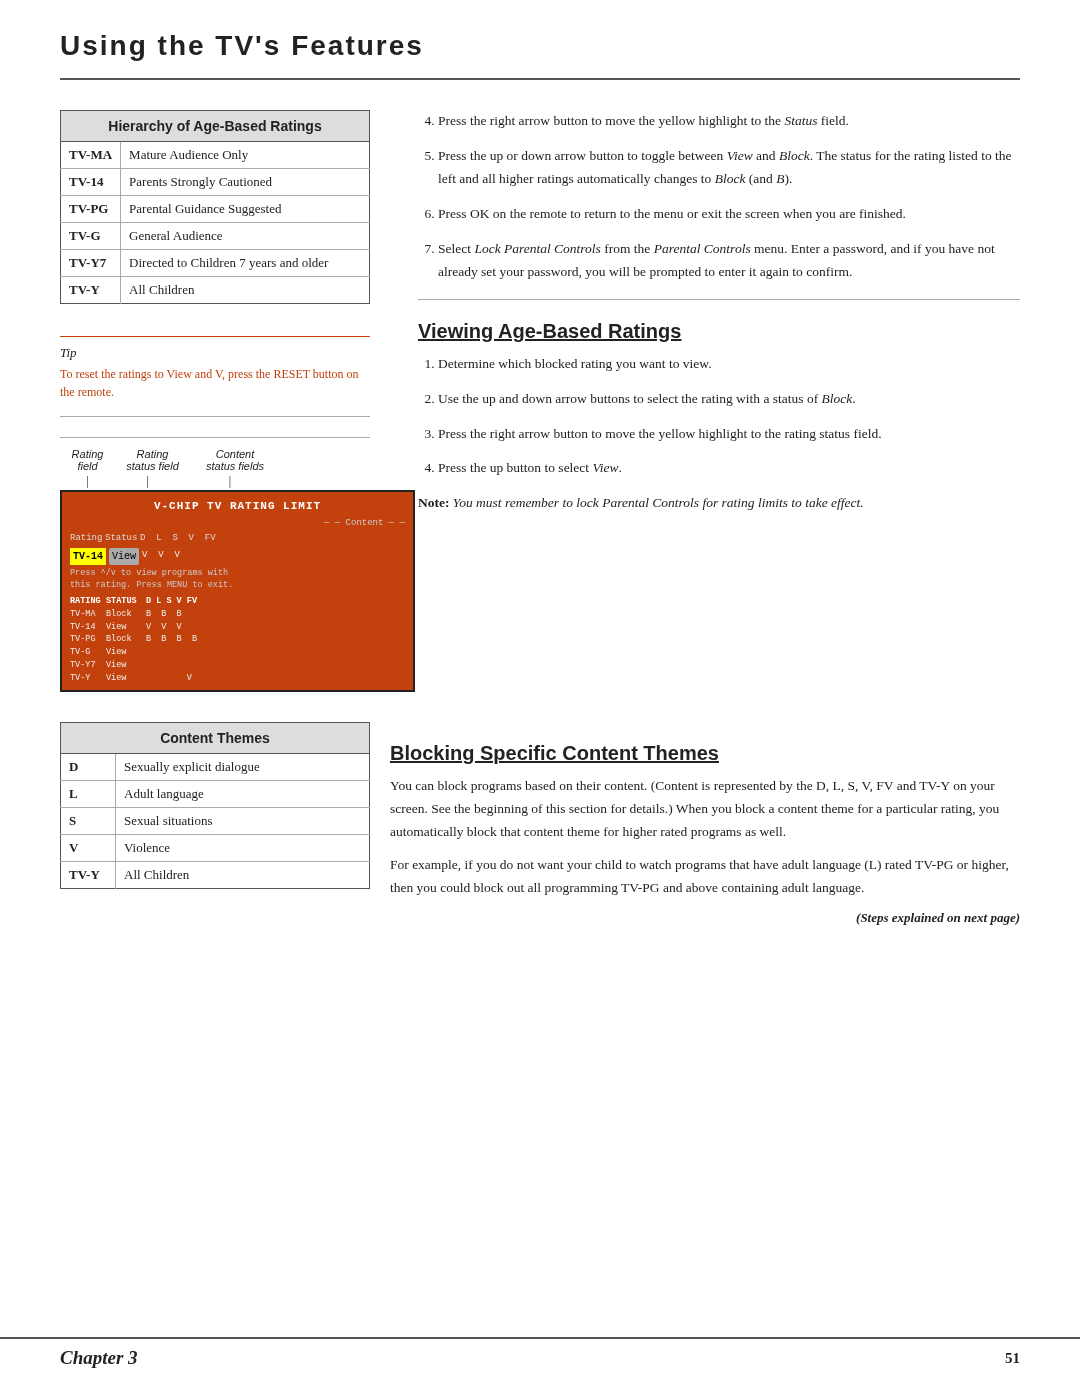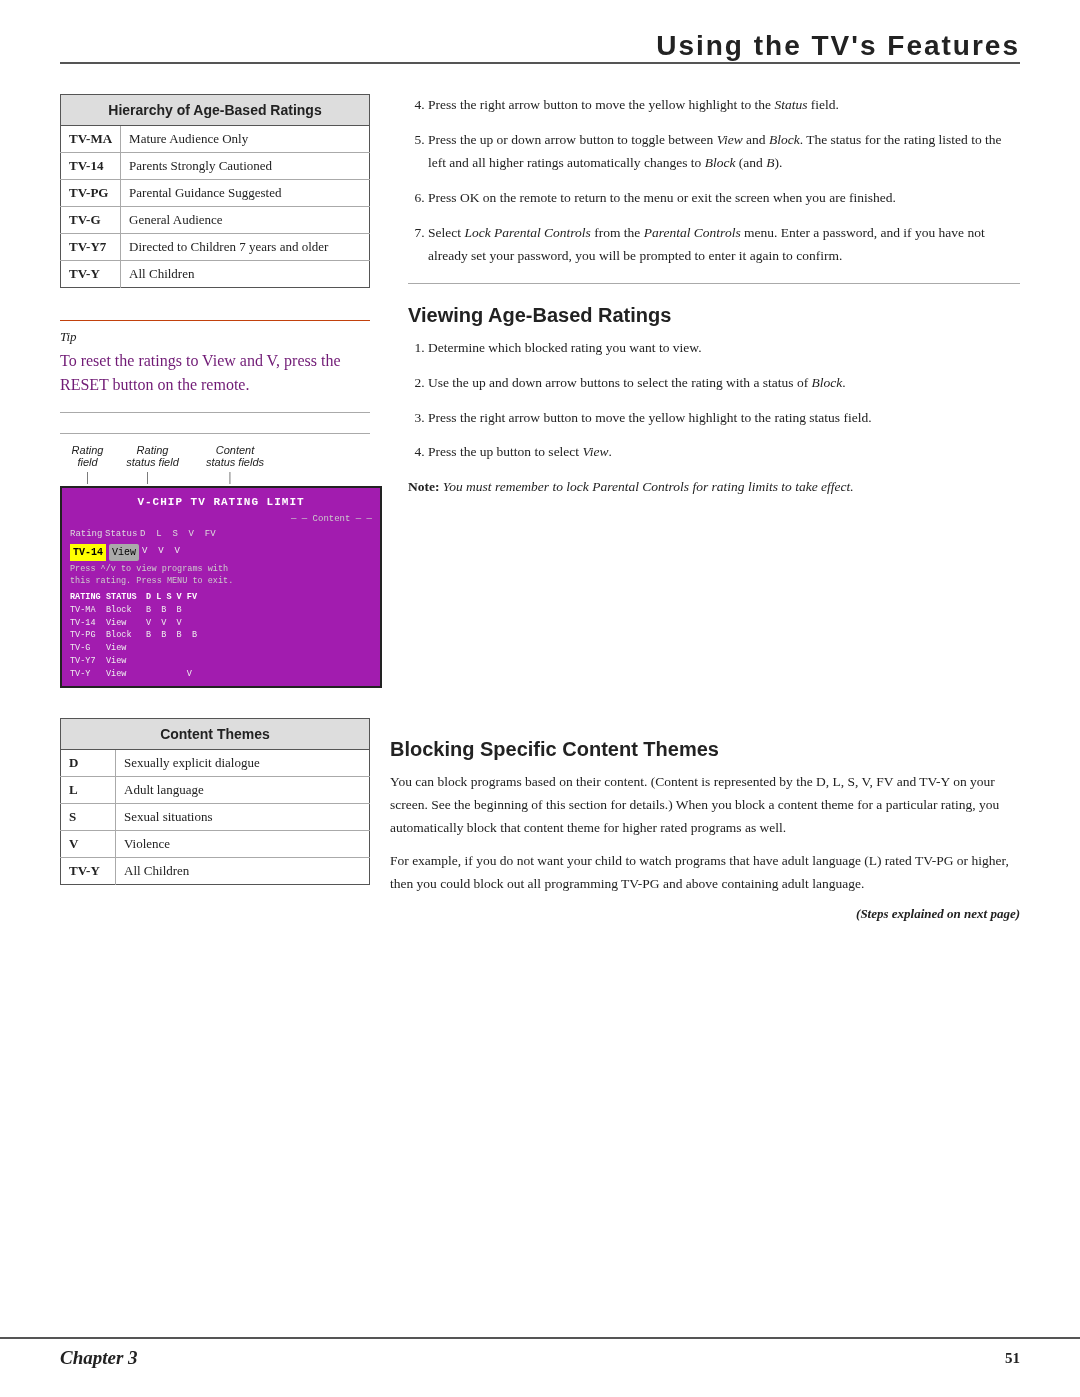--- a/index.html
+++ b/index.html
@@ -14,38 +14,37 @@
     }
     .page {
       width: 1080px;
       min-height: 1397px;
       padding: 30px 60px 60px 60px;
       position: relative;
     }
 
     
     .page-header {
-      text-align: right;
       border-bottom: 2px solid #555;
-      padding-bottom: 0;
+      padding-bottom: 16px;
       margin-bottom: 30px;
     }
     .page-header-title {
       font-size: 28px;
       font-weight: bold;
       font-family: Arial, sans-serif;
       letter-spacing: 2px;
       color: #222;
     }
 
     
     .main-content {
       display: grid;
       grid-template-columns: 310px 1fr;
-      gap: 38px;
+      gap: 48px;
     }
 
     
     .left-col {}
 
     
     .ratings-table {
       width: 100%;
       border-collapse: collapse;
       border: 1.5px solid #555;
@@ -80,42 +79,42 @@
       margin-top: 32px;
       border-top: 1px solid #c2410c;
       padding-top: 8px;
     }
     .tip-title {
       font-style: italic;
       font-size: 13px;
       margin-bottom: 4px;
     }
     .tip-text {
-      font-size: 16px;
-      color: #701a75;
+      font-size: 12px;
+      color: #c2410c;
       line-height: 1.5;
     }
 
     
     .screen-diagram {
       margin-top: 20px;
       border-top: 1px solid #aaa;
       padding-top: 10px;
     }
 
     
     .tv-screen {
-      background: #a21caf;
+      background: #c2410c;
       color: #eee;
       font-family: 'Courier New', monospace;
       font-size: 10px;
       padding: 6px 8px;
       border: 2px solid #222;
       line-height: 1.5;
-      width: 322px;
+      width: 355px;
     }
     .tv-screen .tv-title {
       color: #fff;
       font-weight: bold;
       font-size: 11px;
       text-align: center;
       letter-spacing: 1px;
       margin-bottom: 2px;
     }
 
@@ -131,20 +130,21 @@
       margin-bottom: 12px;
     }
 
     
     .section-heading {
       font-size: 20px;
       font-weight: bold;
       font-family: Arial, sans-serif;
       margin-bottom: 10px;
       margin-top: 20px;
+      text-decoration: underline;
     }
 
     .body-text {
       font-size: 13.5px;
       line-height: 1.7;
       margin-bottom: 10px;
     }
 
     .note-text {
       font-size: 13.5px;

